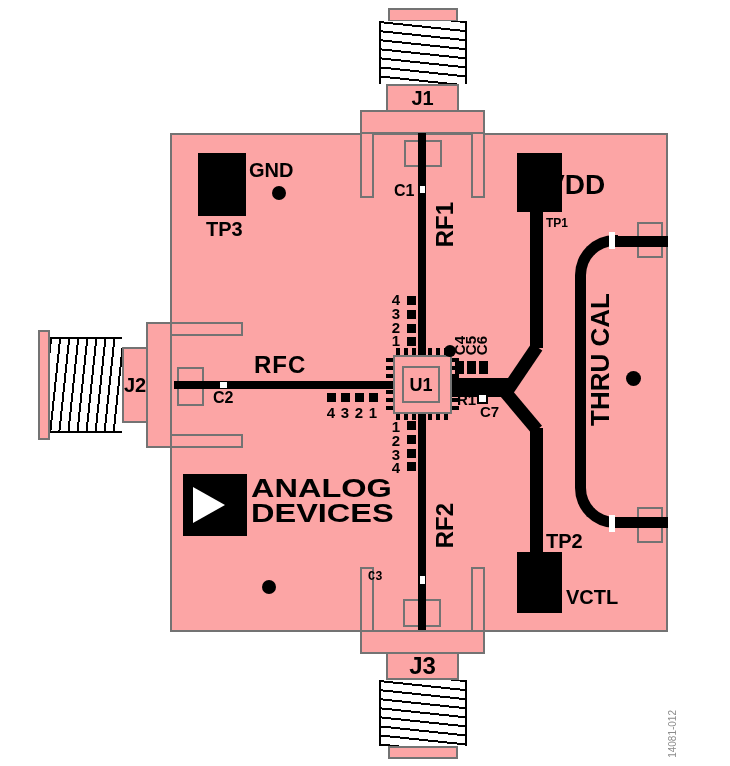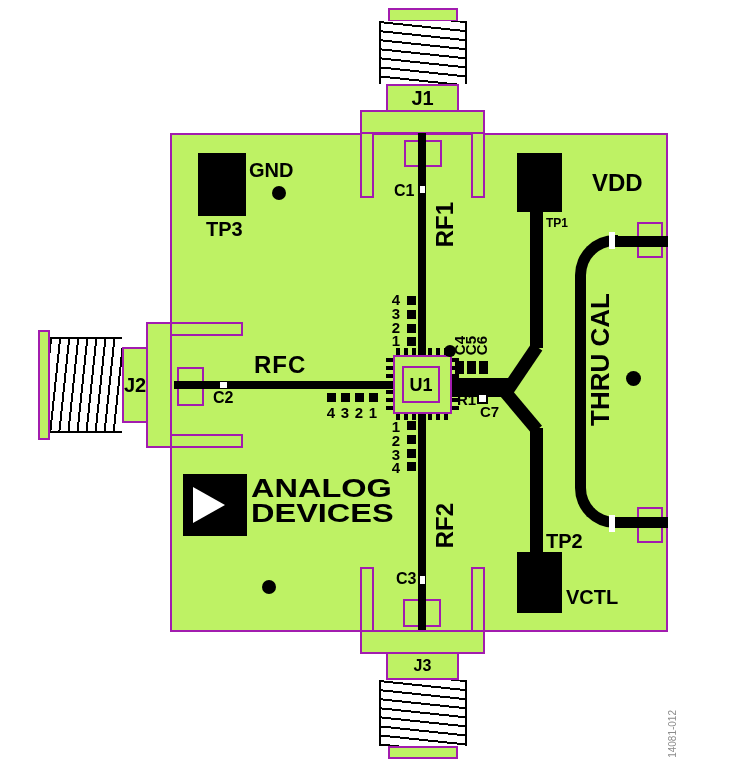--- a/index.html
+++ b/index.html
@@ -1,20 +1,20 @@
 <!DOCTYPE html>
 <html><head>
 <meta charset="utf-8">
 <style>
   html,body{margin:0;padding:0;background:#fff;}
   #scene{position:relative;width:730px;height:766px;background:#fff;overflow:hidden;
          font-family:"Liberation Sans",sans-serif;color:#000;}
   .a{position:absolute;}
   .k{position:absolute;background:#000;}
-  .o{position:absolute;background:#bef264;border:2px solid #a21caf;box-sizing:border-box;}
+  .o{position:absolute;background:#fca5a5;border:2px solid #737373;box-sizing:border-box;}
   .lbl{position:absolute;font-weight:bold;color:#000;white-space:nowrap;line-height:1;}
   .v{writing-mode:vertical-rl;transform:rotate(180deg);}
   .dot{position:absolute;background:#000;border-radius:50%;}
   .threads-v{position:absolute;background:repeating-linear-gradient(186deg,#000 0 2px,#fff 2px 9px);
              border-left:2px solid #000;border-right:2px solid #000;box-sizing:border-box;}
   .threads-h{position:absolute;background:repeating-linear-gradient(96deg,#000 0 2px,#fff 2px 9px);
              border-top:2px solid #000;border-bottom:2px solid #000;box-sizing:border-box;}
   .pins-h{position:absolute;background:repeating-linear-gradient(90deg,#000 0 4px,transparent 4px 8px);}
   .pins-v{position:absolute;background:repeating-linear-gradient(0deg,#000 0 4px,transparent 4px 8px);}
   .ctr{display:flex;align-items:center;justify-content:center;}
@@ -46,32 +46,32 @@
   <div class="o" style="left:146px;top:322px;width:26px;height:126px;"></div>
   <div class="o" style="left:170px;top:322px;width:73px;height:14px;"></div>
   <div class="o" style="left:170px;top:434px;width:73px;height:14px;"></div>
   <div class="o" style="left:177px;top:367px;width:27px;height:39px;"></div>
 
   <div class="o" style="left:360px;top:567px;width:14px;height:65px;"></div>
   <div class="o" style="left:471px;top:567px;width:14px;height:65px;"></div>
   <div class="o" style="left:403px;top:599px;width:38px;height:28px;"></div>
   <div class="o" style="left:360px;top:630px;width:125px;height:24px;"></div>
   <div class="o ctr" style="left:386px;top:652px;width:73px;height:28px;">
-    <span class="lbl" style="position:static;font-size:16px;">J3</span>
+    <span class="lbl" style="position:static;font-size:24px;">J3</span>
   </div>
   <div class="threads-v" style="left:379px;top:680px;width:88px;height:66px;"></div>
   <div class="o" style="left:388px;top:746px;width:70px;height:13px;"></div>
 
   <div class="k" style="left:198px;top:153px;width:48px;height:63px;"></div>
   <div class="lbl" style="left:249px;top:160px;font-size:20px;">GND</div>
   <div class="dot" style="left:272px;top:186px;width:14px;height:14px;"></div>
   <div class="lbl" style="left:206px;top:219px;font-size:20px;">TP3</div>
 
   <div class="k" style="left:517px;top:153px;width:45px;height:59px;"></div>
-  <div class="lbl" style="left:592px;top:171px;font-size:24px;">VDD</div>
+  <div class="lbl" style="left:546px;top:171px;font-size:28px;">VDD</div>
   <div class="lbl" style="left:546px;top:217px;font-size:12px;">TP1</div>
 
   <div class="k" style="left:517px;top:552px;width:45px;height:61px;"></div>
   <div class="lbl" style="left:546px;top:531px;font-size:20px;">TP2</div>
   <div class="lbl" style="left:566px;top:587px;font-size:20px;">VCTL</div>
 
   <div class="k" style="left:418px;top:133px;width:8px;height:222px;"></div>
   <div class="k" style="left:418px;top:413px;width:8px;height:217px;"></div>
   <div class="k" style="left:174px;top:381px;width:219px;height:8px;"></div>
 
@@ -95,21 +95,21 @@
   <div class="dot" style="left:626px;top:371px;width:15px;height:15px;"></div>
 
   <div class="lbl" style="left:254px;top:353px;font-size:24px;letter-spacing:1px;">RFC</div>
   <div class="lbl v" style="left:433px;top:202px;font-size:24px;">RF1</div>
   <div class="lbl v" style="left:433px;top:503px;font-size:24px;">RF2</div>
 
   <div class="lbl" style="left:394px;top:183px;font-size:16px;">C1</div>
   <div class="a" style="left:419px;top:185px;width:7px;height:9px;background:#fff;border:1px solid #000;box-sizing:border-box;"></div>
   <div class="lbl" style="left:213px;top:390px;font-size:16px;">C2</div>
   <div class="a" style="left:219px;top:381px;width:9px;height:8px;background:#fff;border:1px solid #000;box-sizing:border-box;"></div>
-  <div class="lbl" style="left:396px;top:571px;font-size:16px;">C3</div>
+  <div class="lbl" style="left:368px;top:571px;font-size:12px;font-family:Liberation Mono, monospace;">C3</div>
   <div class="a" style="left:419px;top:575px;width:7px;height:10px;background:#fff;border:1px solid #000;box-sizing:border-box;"></div>
 
   <div class="pins-h" style="left:396px;top:348px;width:53px;height:8px;"></div>
   <div class="pins-h" style="left:396px;top:412px;width:53px;height:8px;"></div>
   <div class="pins-v" style="left:386px;top:358px;width:8px;height:52px;"></div>
   <div class="pins-v" style="left:451px;top:358px;width:8px;height:52px;"></div>
   <div class="o" style="left:393px;top:355px;width:59px;height:59px;"></div>
   <div class="o ctr" style="left:402px;top:366px;width:38px;height:37px;">
     <span class="lbl" style="position:static;font-size:18px;">U1</span>
   </div>

